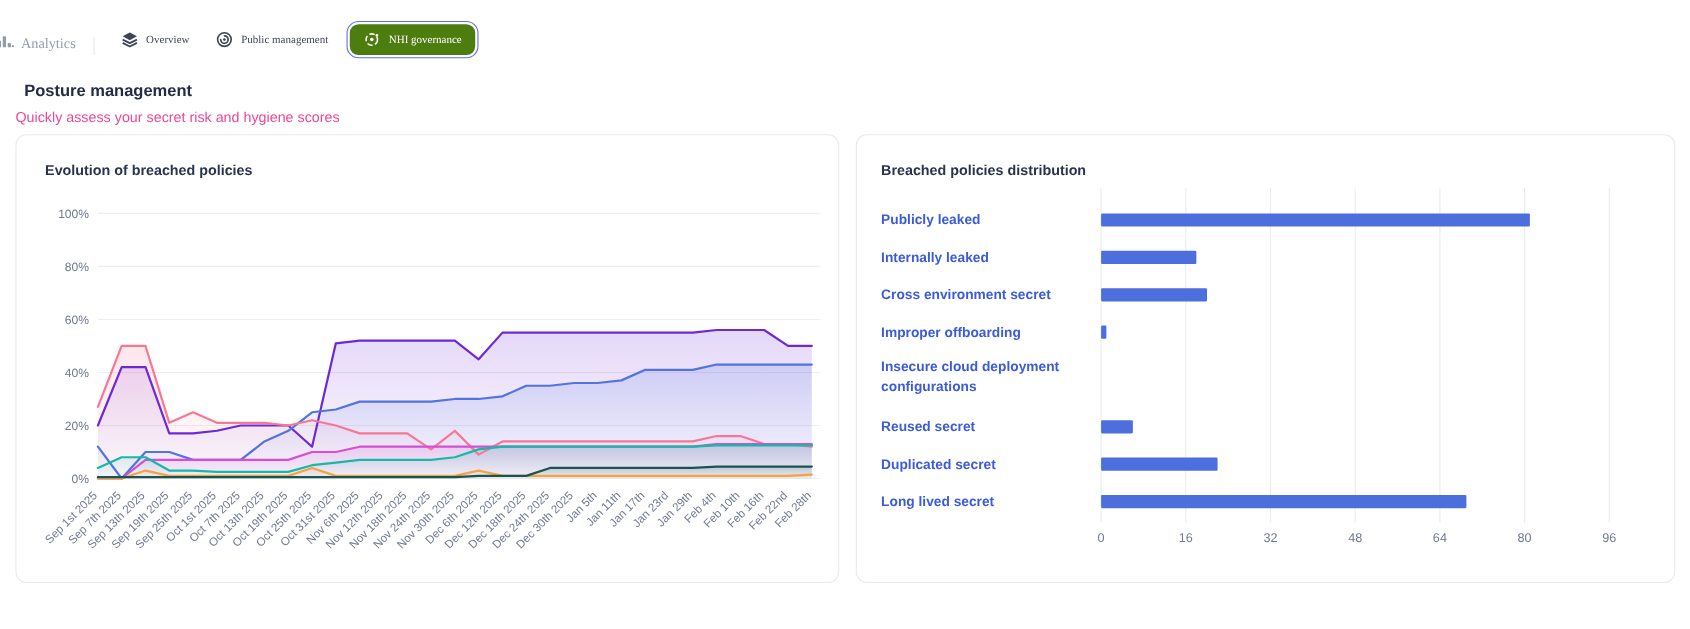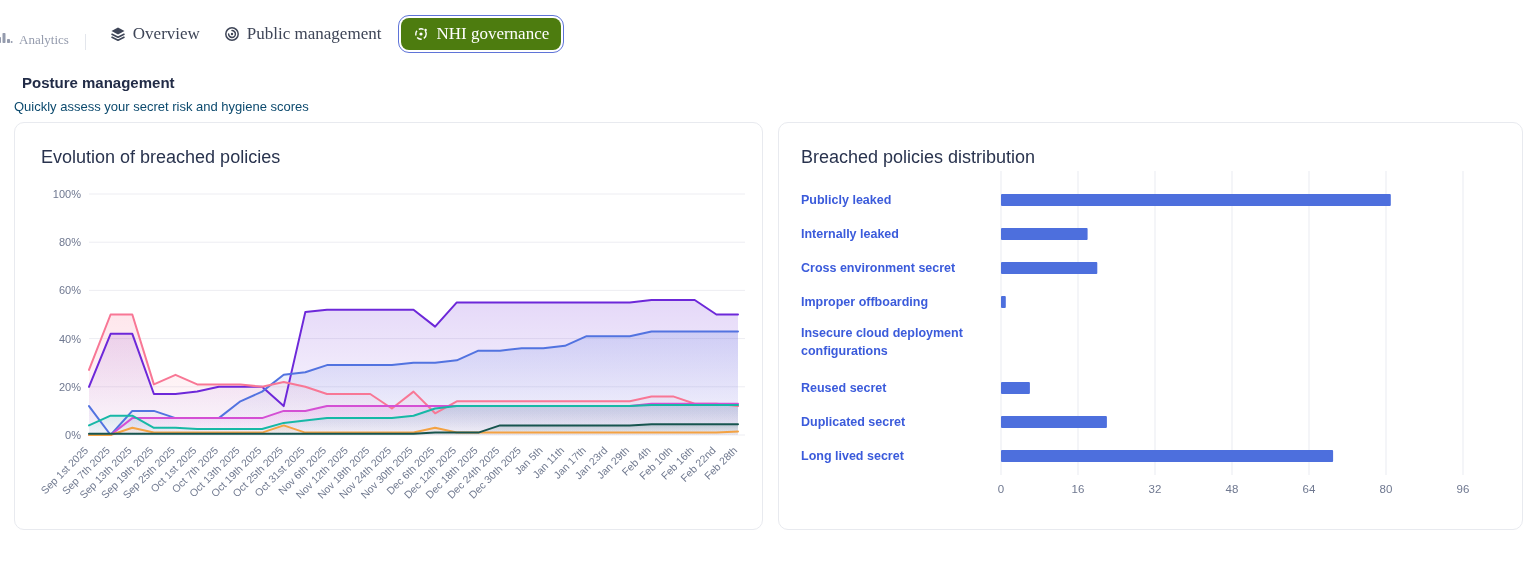--- a/index.html
+++ b/index.html
@@ -4,33 +4,33 @@
 <style>
   html,body{margin:0;padding:0;}
   body{
     width:1536px;height:572px;position:relative;background:#ffffff;
     font-family:"Liberation Sans",sans-serif;color:#29334e;overflow:hidden;
   }
   
   .nav{position:absolute;top:0;left:0;right:0;height:42px;display:flex;align-items:flex-end;padding:8px 12px 0 2px;font-family:Liberation Serif, serif;}
   .nav-label{display:flex;align-items:center;gap:6px;color:#949bad;font-size:13px;padding-right:12px;margin-left:-5px;}
   .nav-divider{width:1px;height:16px;background:#e3e6ec;margin:0 12px 0 4px;}
-  .nav-tab{display:flex;align-items:center;gap:7px;font-size:17px;color:#3e4557;padding:6px 12px;border-radius:8px;cursor:pointer;white-space:nowrap;}
+  .nav-tab{display:flex;align-items:center;gap:7px;font-size:10px;color:#3e4557;padding:6px 12px;border-radius:8px;cursor:pointer;white-space:nowrap;}
   .nav-tab .ico{display:flex;align-items:center;}
   .nav-tab.selected{background:#4d7c0f;color:#ffffff;outline:1.5px solid #5f74d8;outline-offset:2px;margin-left:8px;}
   
   .page-header{position:absolute;left:14px;top:66px;}
   .page-title{font-size:15px;font-weight:700;color:#222c47;margin:8px;}
-  .page-subtitle{font-size:13px;color:#0c4a6e;margin-top:7px;}
+  .page-subtitle{font-size:13px;color:#ec4899;margin-top:7px;}
   
   .cards{position:absolute;top:122px;left:14px;right:13px;display:flex;gap:15px;}
   .card{background:#ffffff;border:1px solid #e8eaef;border-radius:10px;height:408px;position:relative;box-sizing:border-box;}
   .card-left{width:749px;flex:none;}
   .card-right{flex:1;}
-  .card-title{position:absolute;top:24px;font-size:18px;font-weight:400;color:#29334e;}
+  .card-title{position:absolute;top:24px;font-size:13px;font-weight:700;color:#29334e;}
   .card-left .card-title{left:26px;}
   .card-right .card-title{left:22px;}
   .card-left svg{position:absolute;left:24px;top:48px;}
   .card-right svg{position:absolute;left:22px;top:36px;}
   
   text{font-family:"Liberation Sans",sans-serif;}
   .ytick{font-size:11px;fill:#6f7890;}
   .xtick{font-size:10.5px;fill:#717a90;}
   .btick{font-size:11.5px;fill:#6f7890;}
   .cat{font-size:12.5px;fill:#3b5bdb;font-weight:bold;cursor:pointer;}

